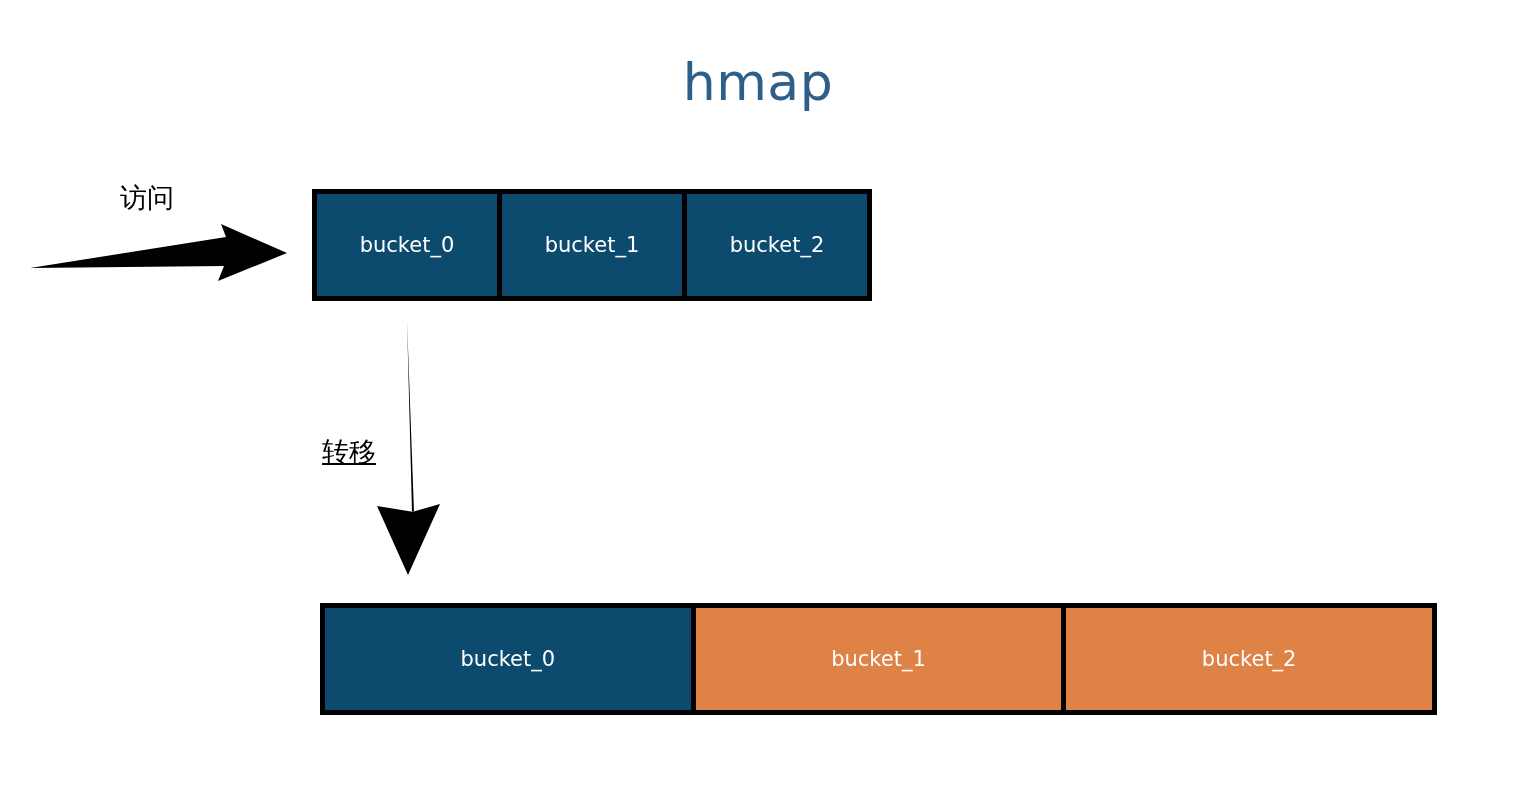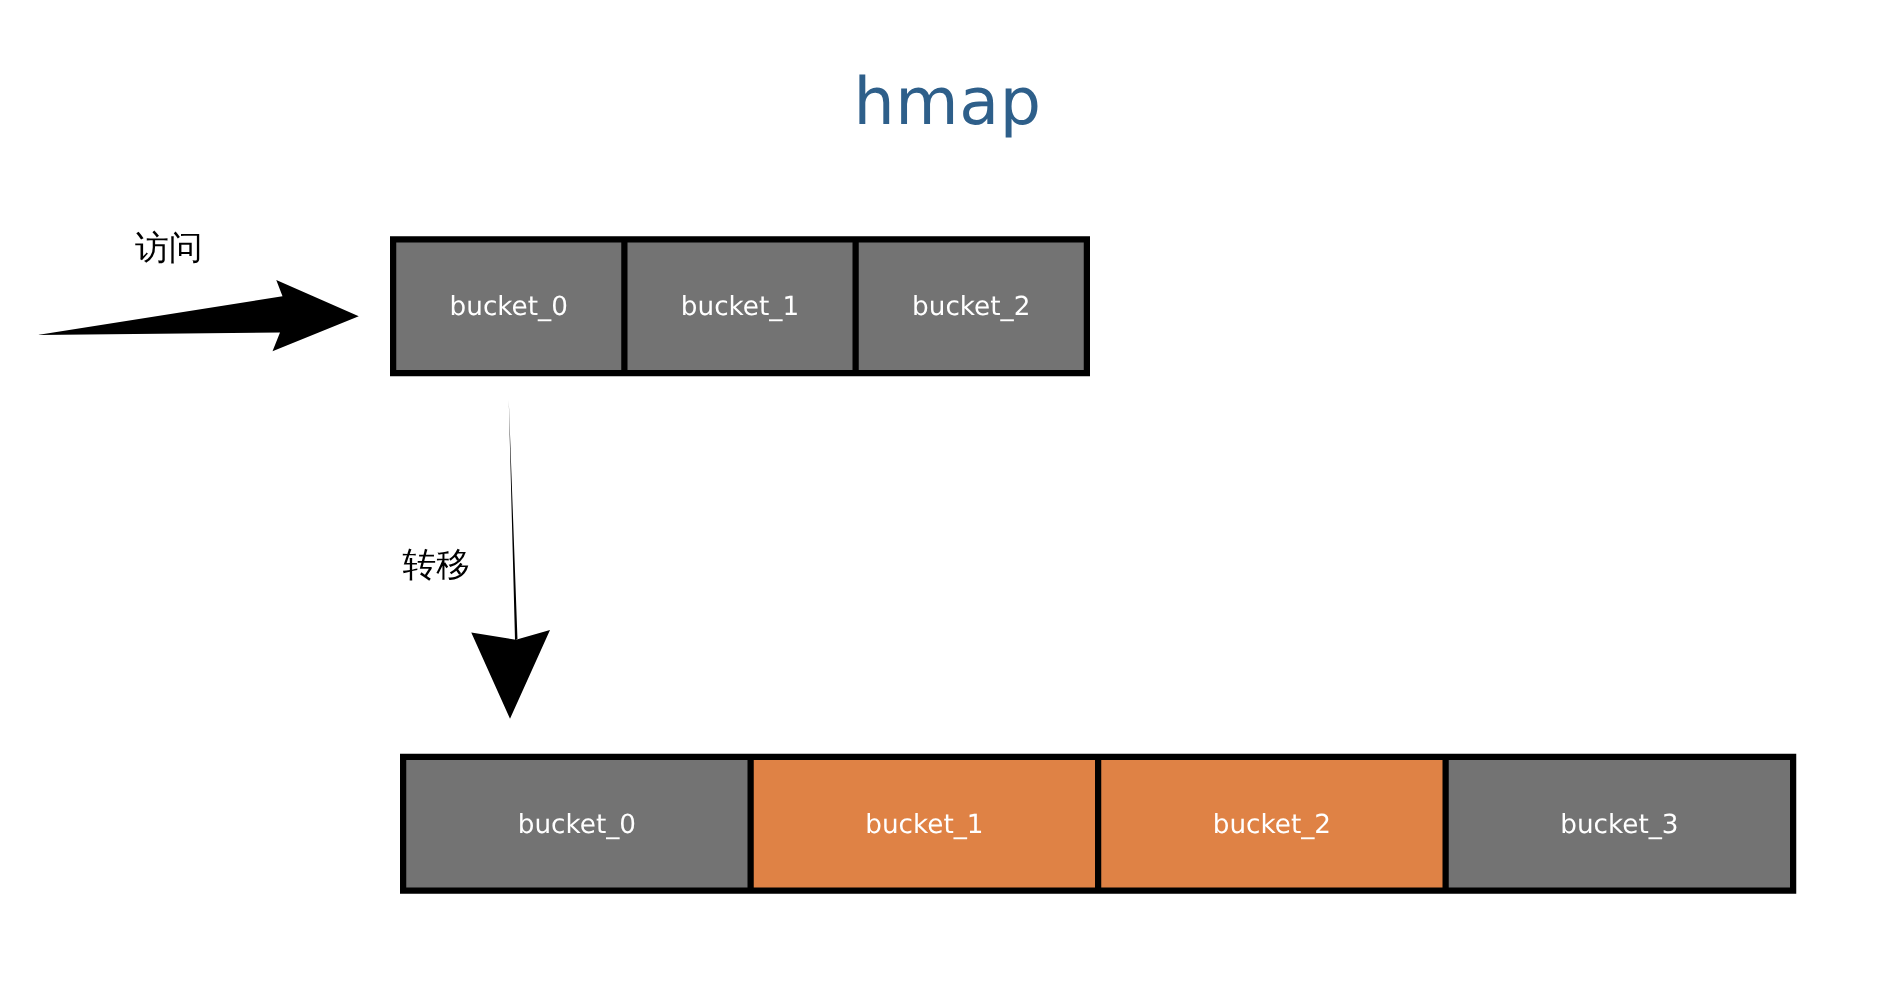--- a/index.html
+++ b/index.html
@@ -37,22 +37,22 @@
   }
 
   
   .cn-label {
     position: absolute;
     font-size: 27px;
     color: #000000;
     font-family: "DejaVu Sans", "Liberation Sans", sans-serif;
     white-space: nowrap;
   }
-  #label-access { left: 108px; top: 180px; font-family: Liberation Mono, monospace; }
-  #label-transfer { left: 322px; top: 434px; }
+  #label-access { left: 120px; top: 180px; font-family: Liberation Mono, monospace; }
+  #label-transfer { left: 322px; top: 434px; text-decoration: underline; }
 
   
   .bucket-row {
     position: absolute;
     display: flex;
     background: #000000;
     box-sizing: border-box;
   }
   #row-top {
     left: 312px;
@@ -74,21 +74,21 @@
     align-items: center;
     justify-content: center;
     color: #ffffff;
     font-size: 21px;
     font-family: "DejaVu Sans", "Liberation Sans", sans-serif;
     box-sizing: border-box;
     margin-right: 5px;
     min-width: 0;
   }
   .bucket:last-child { margin-right: 0; }
-  .bucket.blue   { background: #737373; }
+  .bucket.blue   { background: #0c4a6e; }
   .bucket.orange { background: #df8245; }
 
   
   .arrow-svg {
     position: absolute;
     overflow: visible;
   }
   #arrow-access { left: 30px; top: 218px; }
   #arrow-transfer { left: 370px; top: 320px; }
 </style>
@@ -128,16 +128,15 @@
       38,255
       70,184
       42,192
     "></polygon>
   </svg>
 
   <div class="bucket-row" id="row-bottom">
     <div class="bucket blue">bucket_0</div>
     <div class="bucket orange">bucket_1</div>
     <div class="bucket orange">bucket_2</div>
-    <div class="bucket blue">bucket_3</div>
   </div>
 
 </div>
 
 </body></html>

